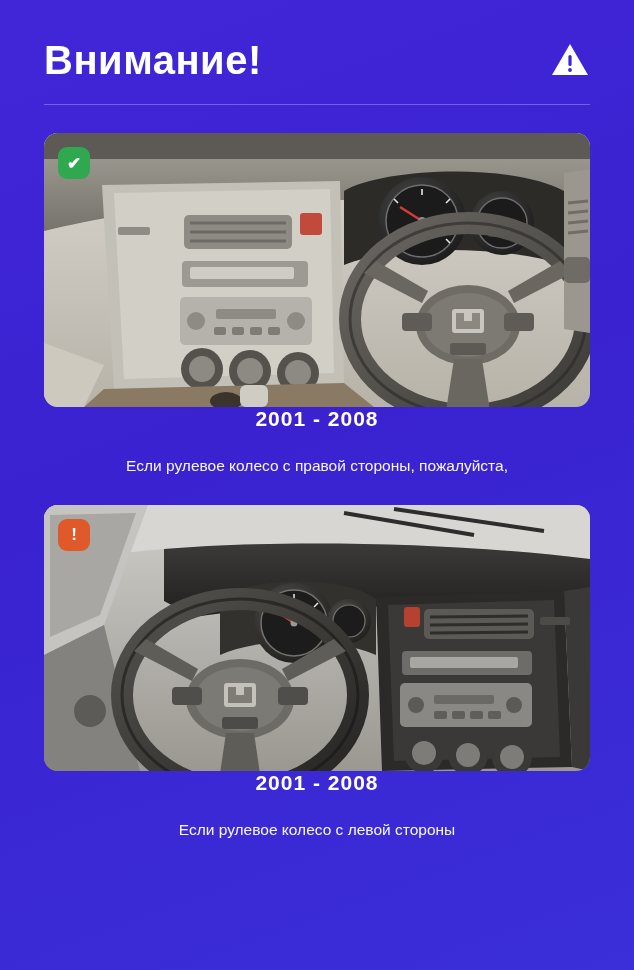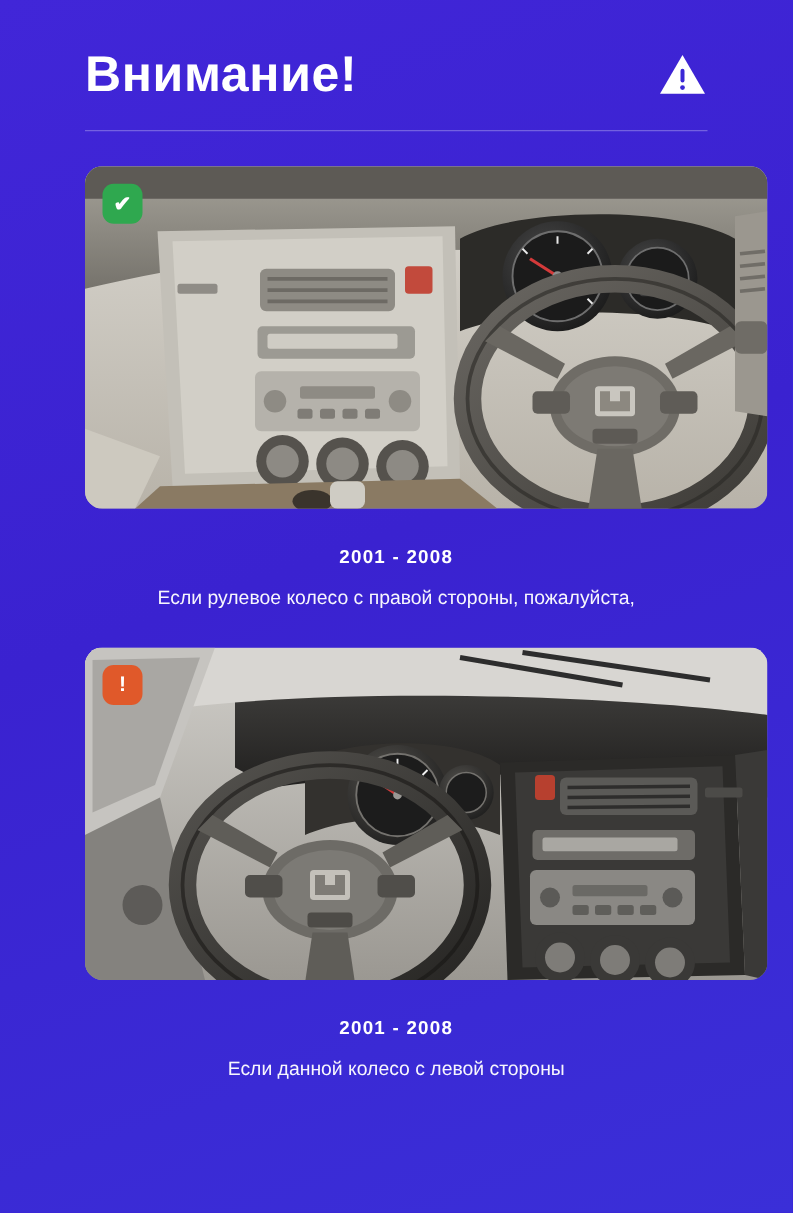--- a/index.html
+++ b/index.html
@@ -8,21 +8,21 @@
     height: 970px;
     background: #3a27d6;
     font-family: "Liberation Sans", sans-serif;
     overflow: hidden;
   }
   .page {
     position: relative;
     width: 634px;
     height: 970px;
     background: linear-gradient(160deg, #4126d8 0%, #3a22d0 45%, #3a2fd8 100%);
-    padding: 0 68px;
+    padding: 0 44px;
   }
   
   .header {
     display: flex;
     align-items: center;
     justify-content: space-between;
     padding-top: 42px;
     height: 78px;
   }
   .title {
@@ -70,31 +70,30 @@
     color: #fff;
     font-size: 17px;
     font-weight: bold;
     line-height: 1;
   }
   .badge.ok { background: #2fa84f; }
   .badge.warn { background: #e0592a; }
   .caption-title {
     text-align: center;
     color: #ffffff;
-    font-size: 15px;
+    font-size: 21px;
     font-weight: bold;
     letter-spacing: 1px;
-    margin-top: 30px;
   }
   .caption-body {
     text-align: center;
     color: #ffffff;
     font-size: 15.5px;
     line-height: 1.65;
-    margin-top: 12px;
+    margin-top: 22px;
     opacity: 0.96;
   }
   
   .illu { width: 100%; height: 100%; display: block; }
 </style>
 </head>
 <body>
 
 <div class="page">
 
@@ -331,16 +330,16 @@
         <rect x="38" y="-8" width="30" height="18" rx="4" fill="#504e4a"></rect>
       </g>
 
       <path d="M520 86 L546 82 L546 266 L528 262 Z" fill="#3a3937"></path>
       <rect x="496" y="112" width="30" height="8" rx="2" fill="#4c4b48"></rect>
     </svg>
   </div>
 
   <div class="caption-title">2001 - 2008</div>
   <div class="caption-body">
-    <div>Если данной колесо с левой стороны</div>
+    <div>Если рулевое колесо с левой стороны</div>
   </div>
 
 </div>
 
 </body></html>

